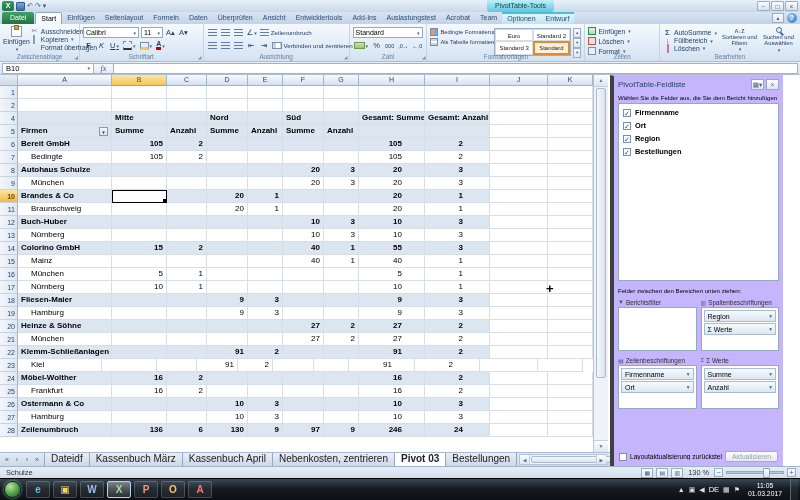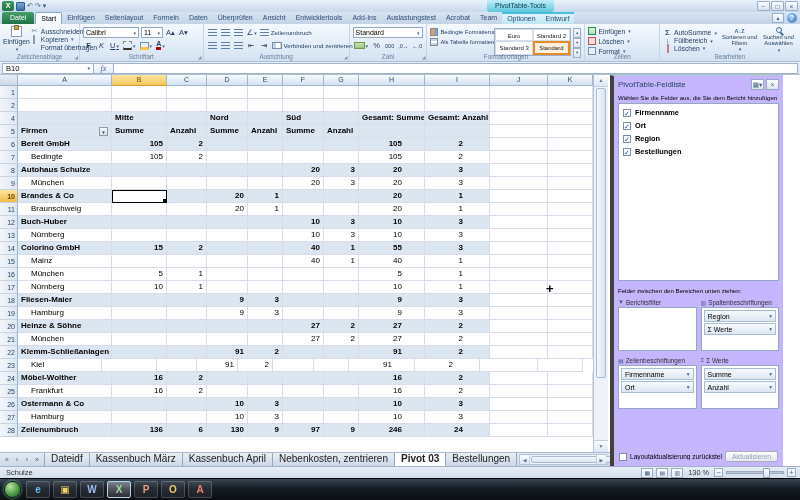--- a/index.html
+++ b/index.html
@@ -981,13 +981,26 @@
   <div class="orb"></div>
   <div id="task-icons">
       <div class="tic" style="color: rgb(95, 192, 242);">e</div>
       <div class="tic" style="color: rgb(246, 211, 101);">▣</div>
       <div class="tic" style="color: rgb(157, 188, 242);">W</div>
       <div class="tic act" style="color: rgb(159, 217, 168);">X</div>
       <div class="tic" style="color: rgb(242, 150, 125);">P</div>
       <div class="tic" style="color: rgb(242, 199, 99);">O</div>
       <div class="tic" style="color: rgb(240, 125, 116);">A</div>
     </div>
+  <div class="tray">
+    <span class="trayic">▲</span>
+    <span class="trayic">▣</span>
+    <span class="trayic">◀</span>
+    <span class="lang">DE</span>
+    <span class="trayic">▦</span>
+    <span class="trayic">⚑</span>
+    <div class="clock">
+      <div>11:05</div>
+      <div>01.03.2017</div>
+    </div>
+    <div class="showdesk"></div>
+  </div>
 </div>
 
 </body></html>

